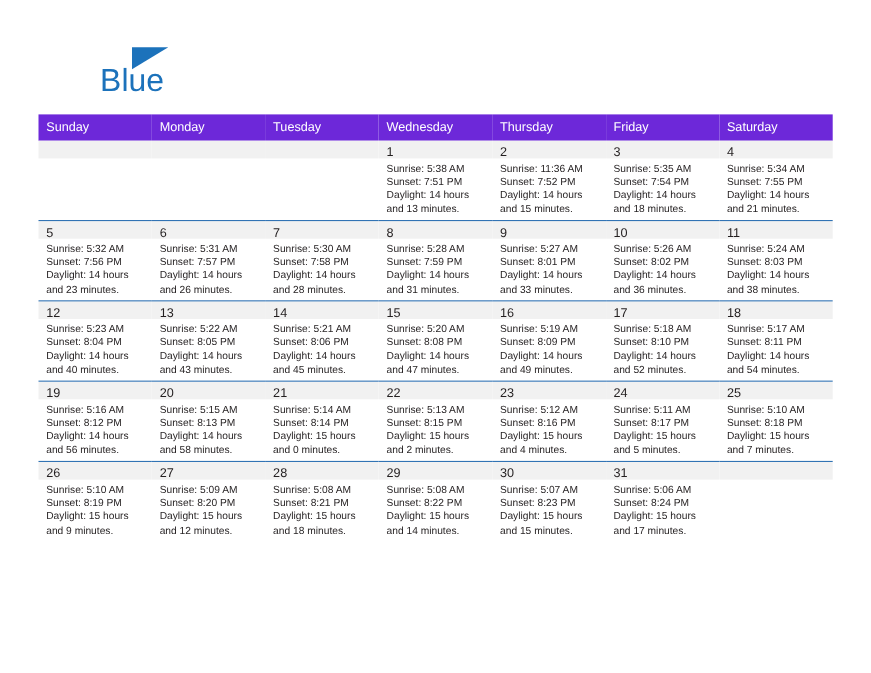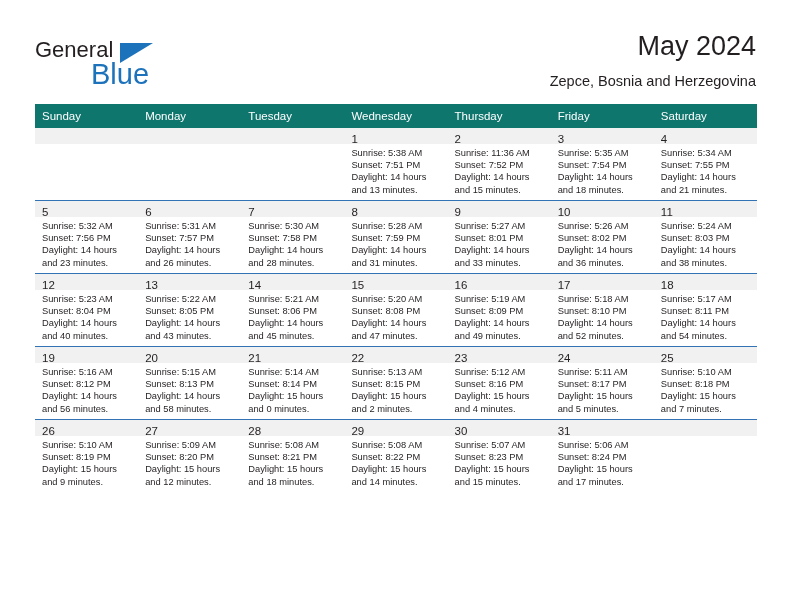--- a/index.html
+++ b/index.html
@@ -88,21 +88,21 @@
   
   .calendar {
     position: absolute;
     left: 35px;
     top: 104px;
     width: 722px;
     border-collapse: collapse;
     table-layout: fixed;
   }
   .calendar th {
-    background: #0f766e;
+    background: #6d28d9;
     color: #ffffff;
     font-size: 11.5px;
     font-weight: normal;
     text-align: left;
     padding: 6px 0 6px 7px;
     border: none;
     height: 10px;
   }
   .calendar td {
     vertical-align: top;
@@ -139,29 +139,24 @@
   .empty .daynum-band { background: #f1f1f1; }
 </style>
 </head>
 <body>
 
 <div class="page">
 
   <div class="header">
 
     <div class="logo">
-      <span class="logo-general">General</span>
       <span class="logo-triangle"></span>
       <span class="logo-blue">Blue</span>
     </div>
 
-    <div class="title-block">
-      <div class="cal-title">May 2024</div>
-      <div class="cal-subtitle">Zepce, Bosnia and Herzegovina</div>
-    </div>
 
   </div>
 
   <table class="calendar">
     <thead>
       <tr>
         <th>Sunday</th>
         <th>Monday</th>
         <th>Tuesday</th>
         <th>Wednesday</th>

